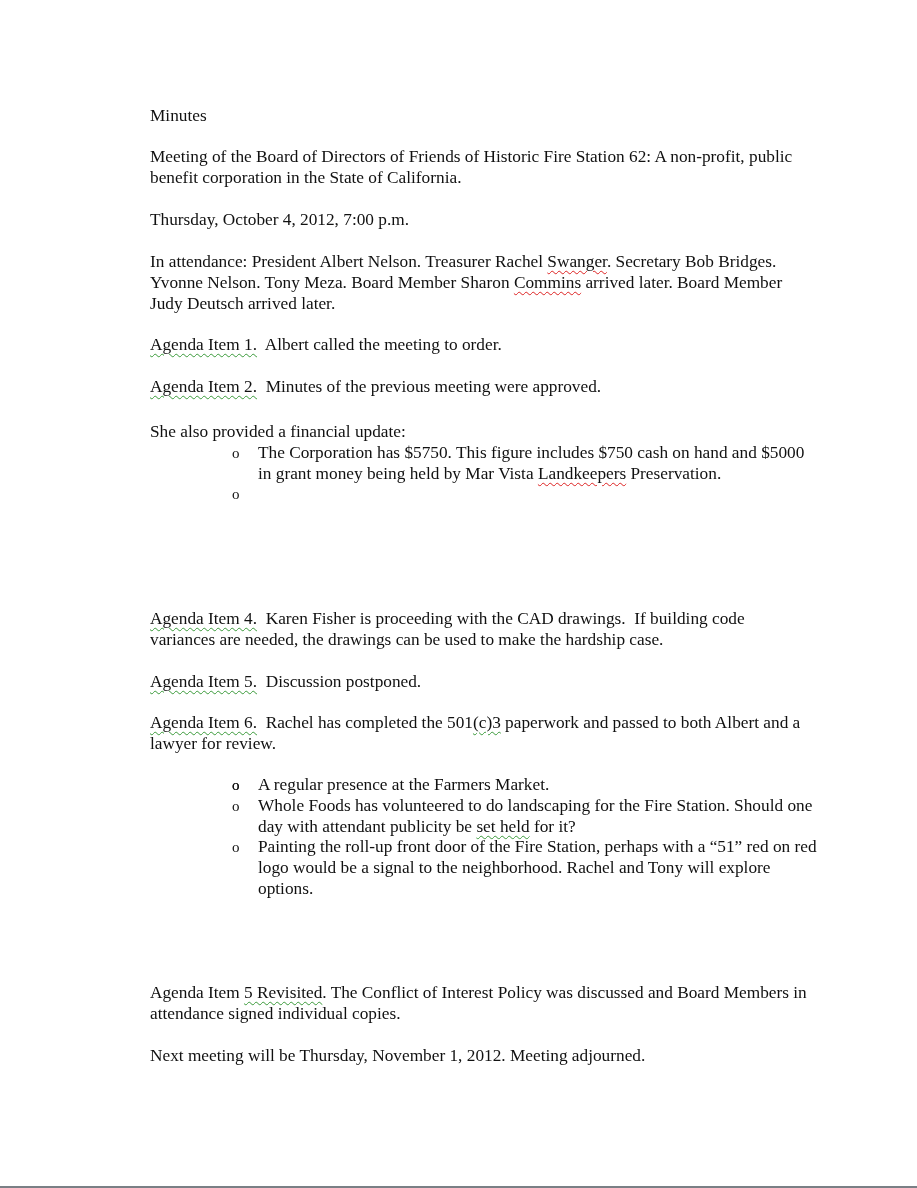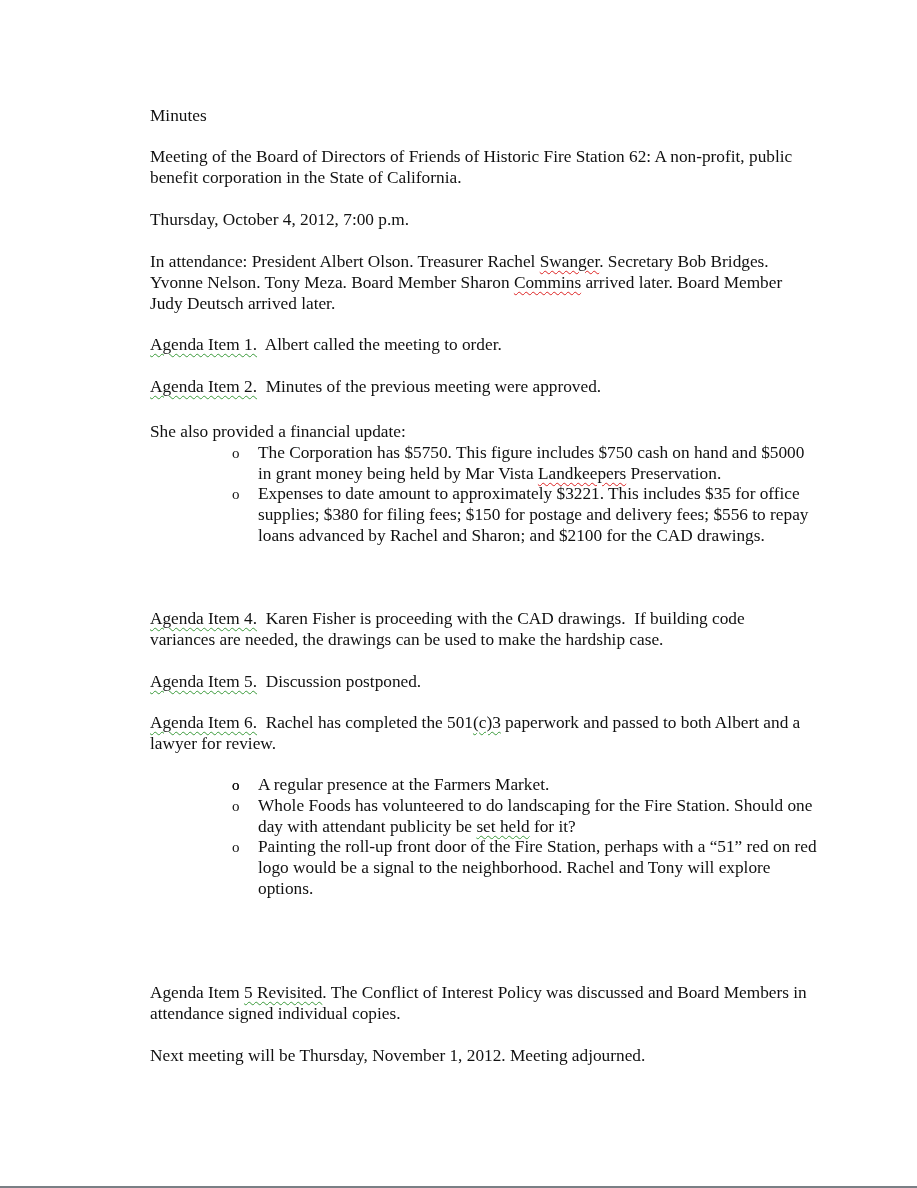--- a/index.html
+++ b/index.html
@@ -30,36 +30,36 @@
 
     <p class="para" style="top:0px">Minutes</p>
 
     <p class="para" style="top:41px">
       <span>Meeting of the Board of Directors of </span><b>Friends of Historic Fire Station 62: A non-profit, public benefit corporation in the State of California</b><span>.</span>
     </p>
 
     <p class="para" style="top:104px">Thursday, October 4, 2012, 7:00 p.m.</p>
 
     <p class="para" style="top:146px">
-      <span>In attendance: President Albert Olson.  Treasurer Rachel </span><span class="spell-red">Swanger</span><span>.  Secretary Bob Bridges. Yvonne Nelson.  Tony Meza. Board Member Sharon </span><span class="spell-red">Commins</span><span> arrived later. Board Member Judy Deutsch arrived later.</span>
+      <span>In attendance: President Albert Nelson.  Treasurer Rachel </span><span class="spell-red">Swanger</span><span>.  Secretary Bob Bridges. Yvonne Nelson.  Tony Meza. Board Member Sharon </span><span class="spell-red">Commins</span><span> arrived later. Board Member Judy Deutsch arrived later.</span>
     </p>
 
     <p class="para" style="top:229px">
       <span class="spell-green">Agenda Item 1.</span><span style="white-space:pre-wrap">  Albert called the meeting to order.</span>
     </p>
 
     <p class="para" style="top:271px">
       <span class="spell-green">Agenda Item 2.</span><span style="white-space:pre-wrap">  Minutes of the previous meeting were approved.</span>
     </p>
 
     <div class="para" style="top:316px">
       <p>She also provided a financial update:</p>
       <ul class="bullets">
         <li><span class="bullet">o</span><span>The Corporation has $5750.  This figure includes $750 cash on hand and $5000 in grant money being held by Mar Vista </span><span class="spell-red">Landkeepers</span><span> Preservation.</span></li>
-        <li><span class="bullet">o</span><span>Expenses to date amount to approximately $3221.  This includes $35 for office supplies; $380 for filing fees; $150 for postage and delivery fees; $556 to repay loans advanced by Rachel and Sharon; and $2100 for the CAD drawings.</span></li>
+        <li><span class="bullet">o</span></li>
       </ul>
     </div>
 
     <p class="para" style="top:503px">
       <span class="spell-green">Agenda Item 4.</span><span style="white-space:pre-wrap">  Karen Fisher is proceeding with the CAD drawings.  If building code variances are needed, the drawings can be used to make the hardship case.</span>
     </p>
 
     <p class="para" style="top:566px">
       <span class="spell-green">Agenda Item 5.</span><span style="white-space:pre-wrap">  Discussion postponed.</span>
     </p>

